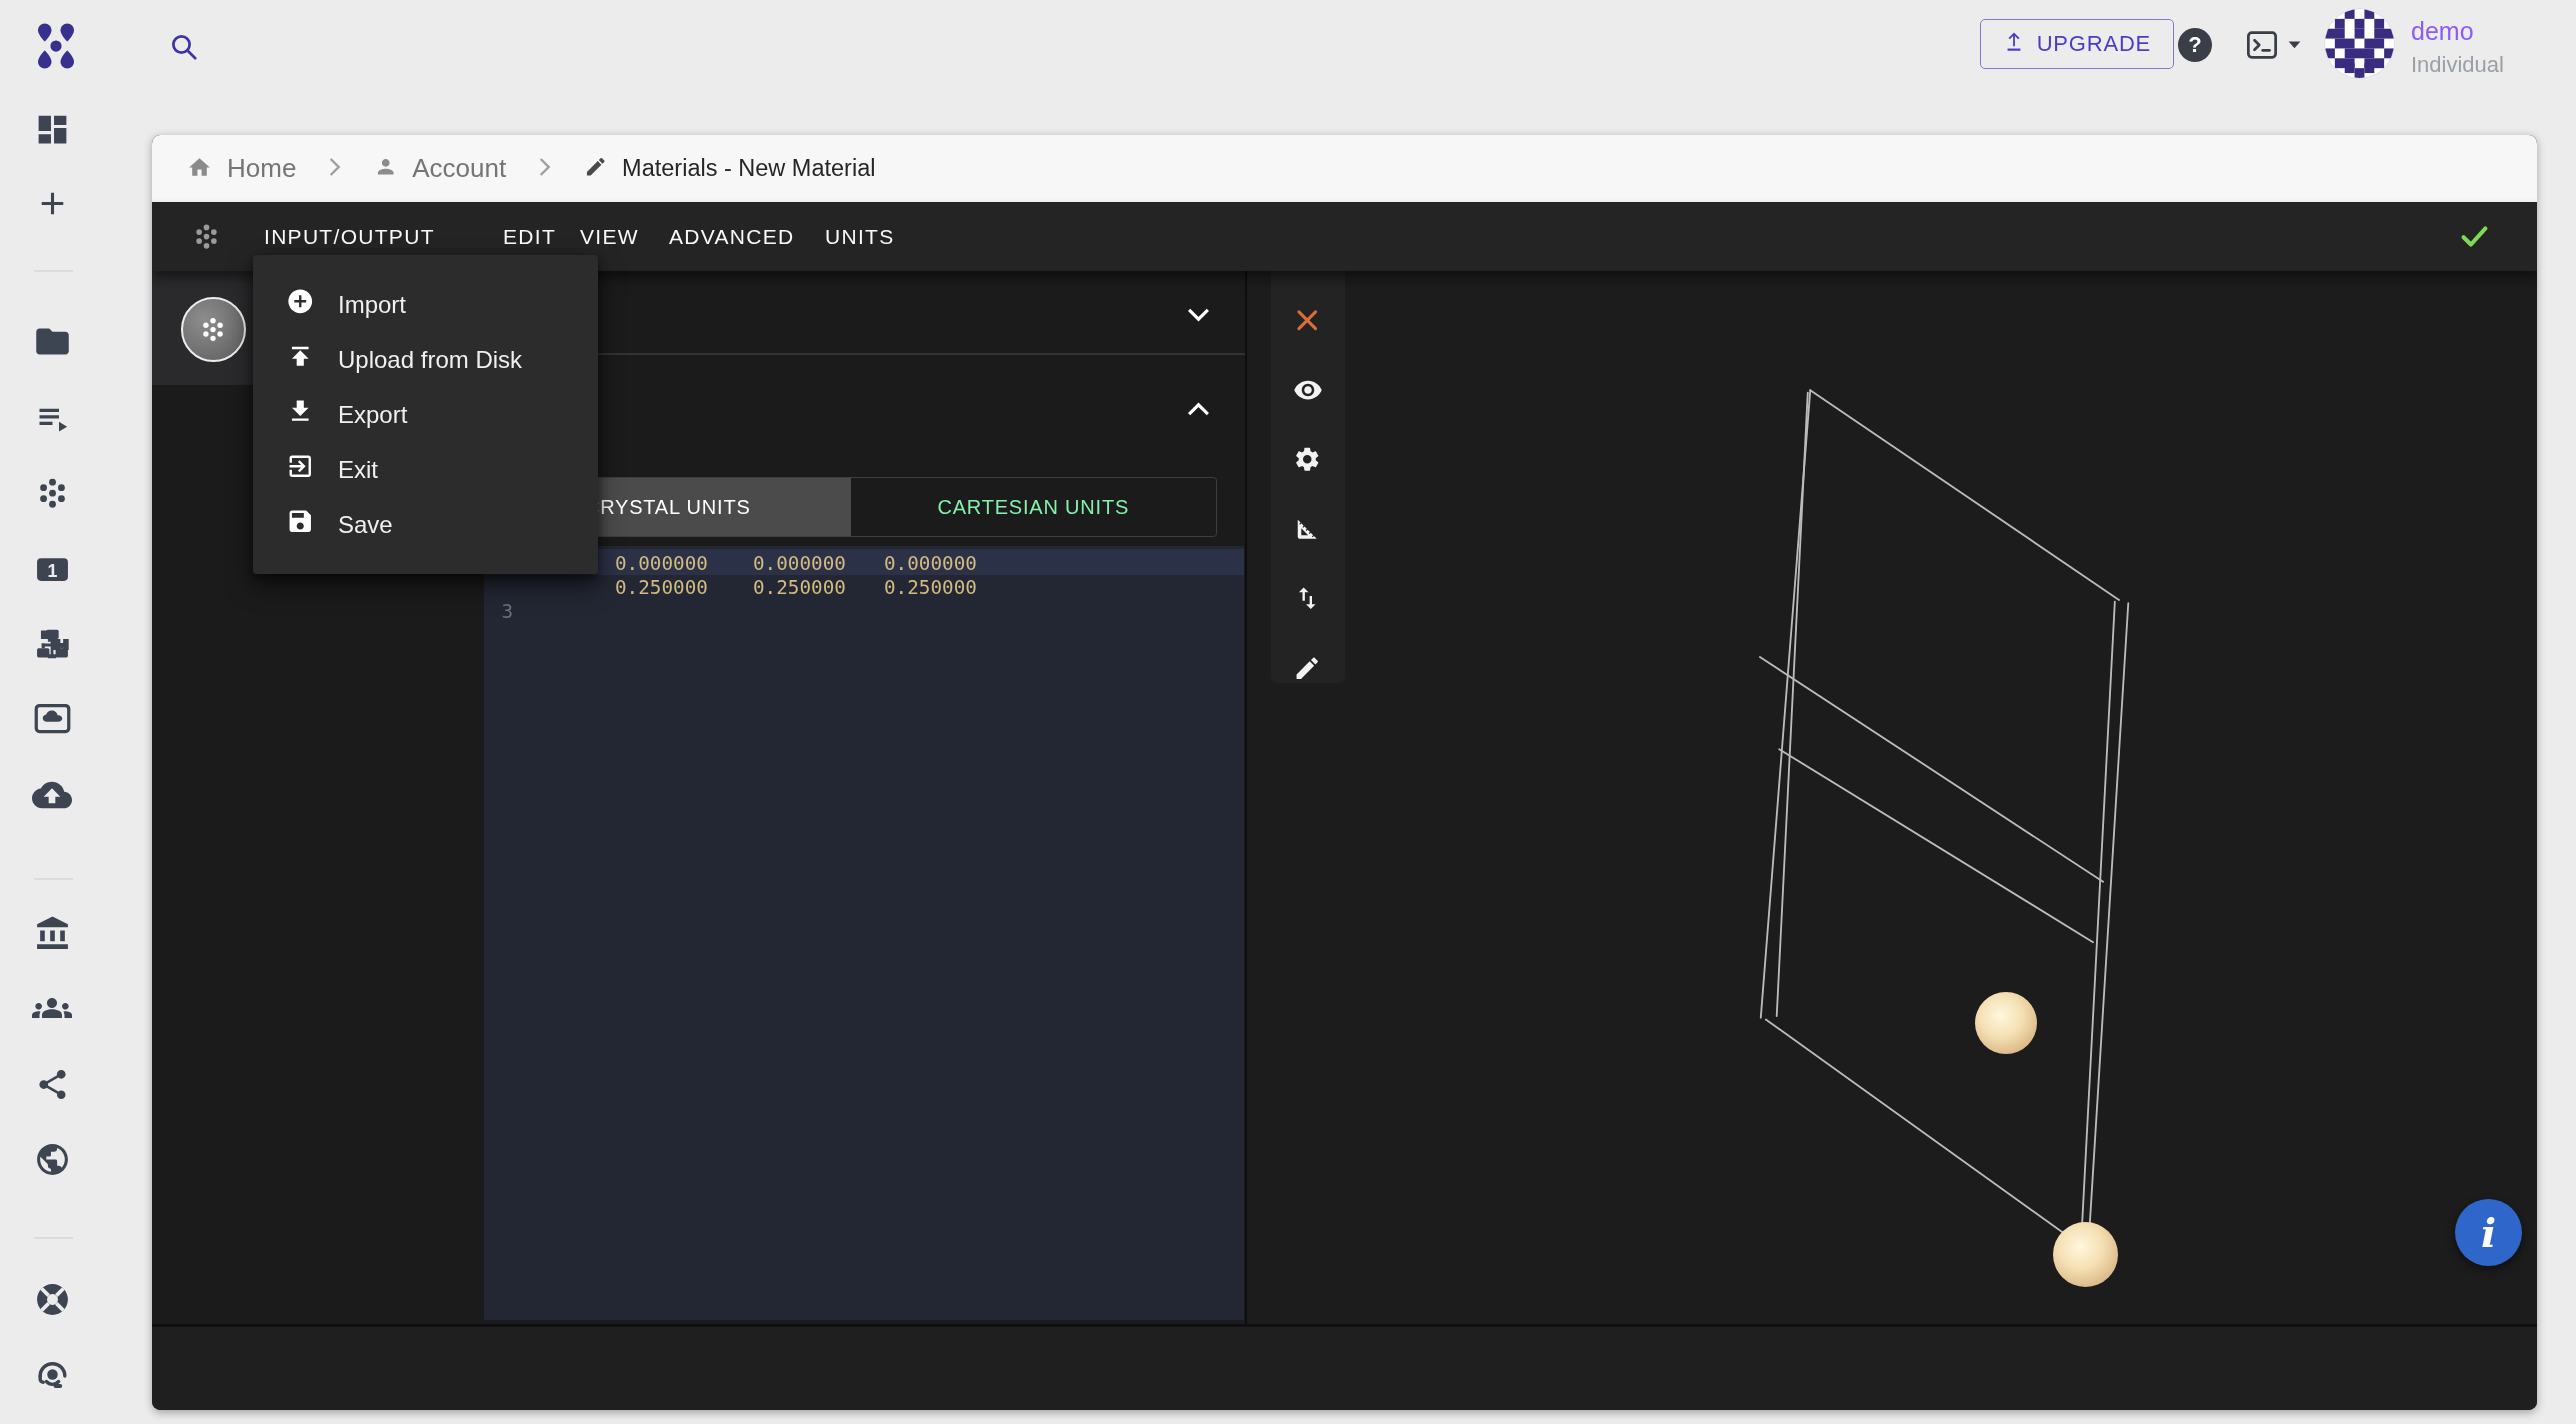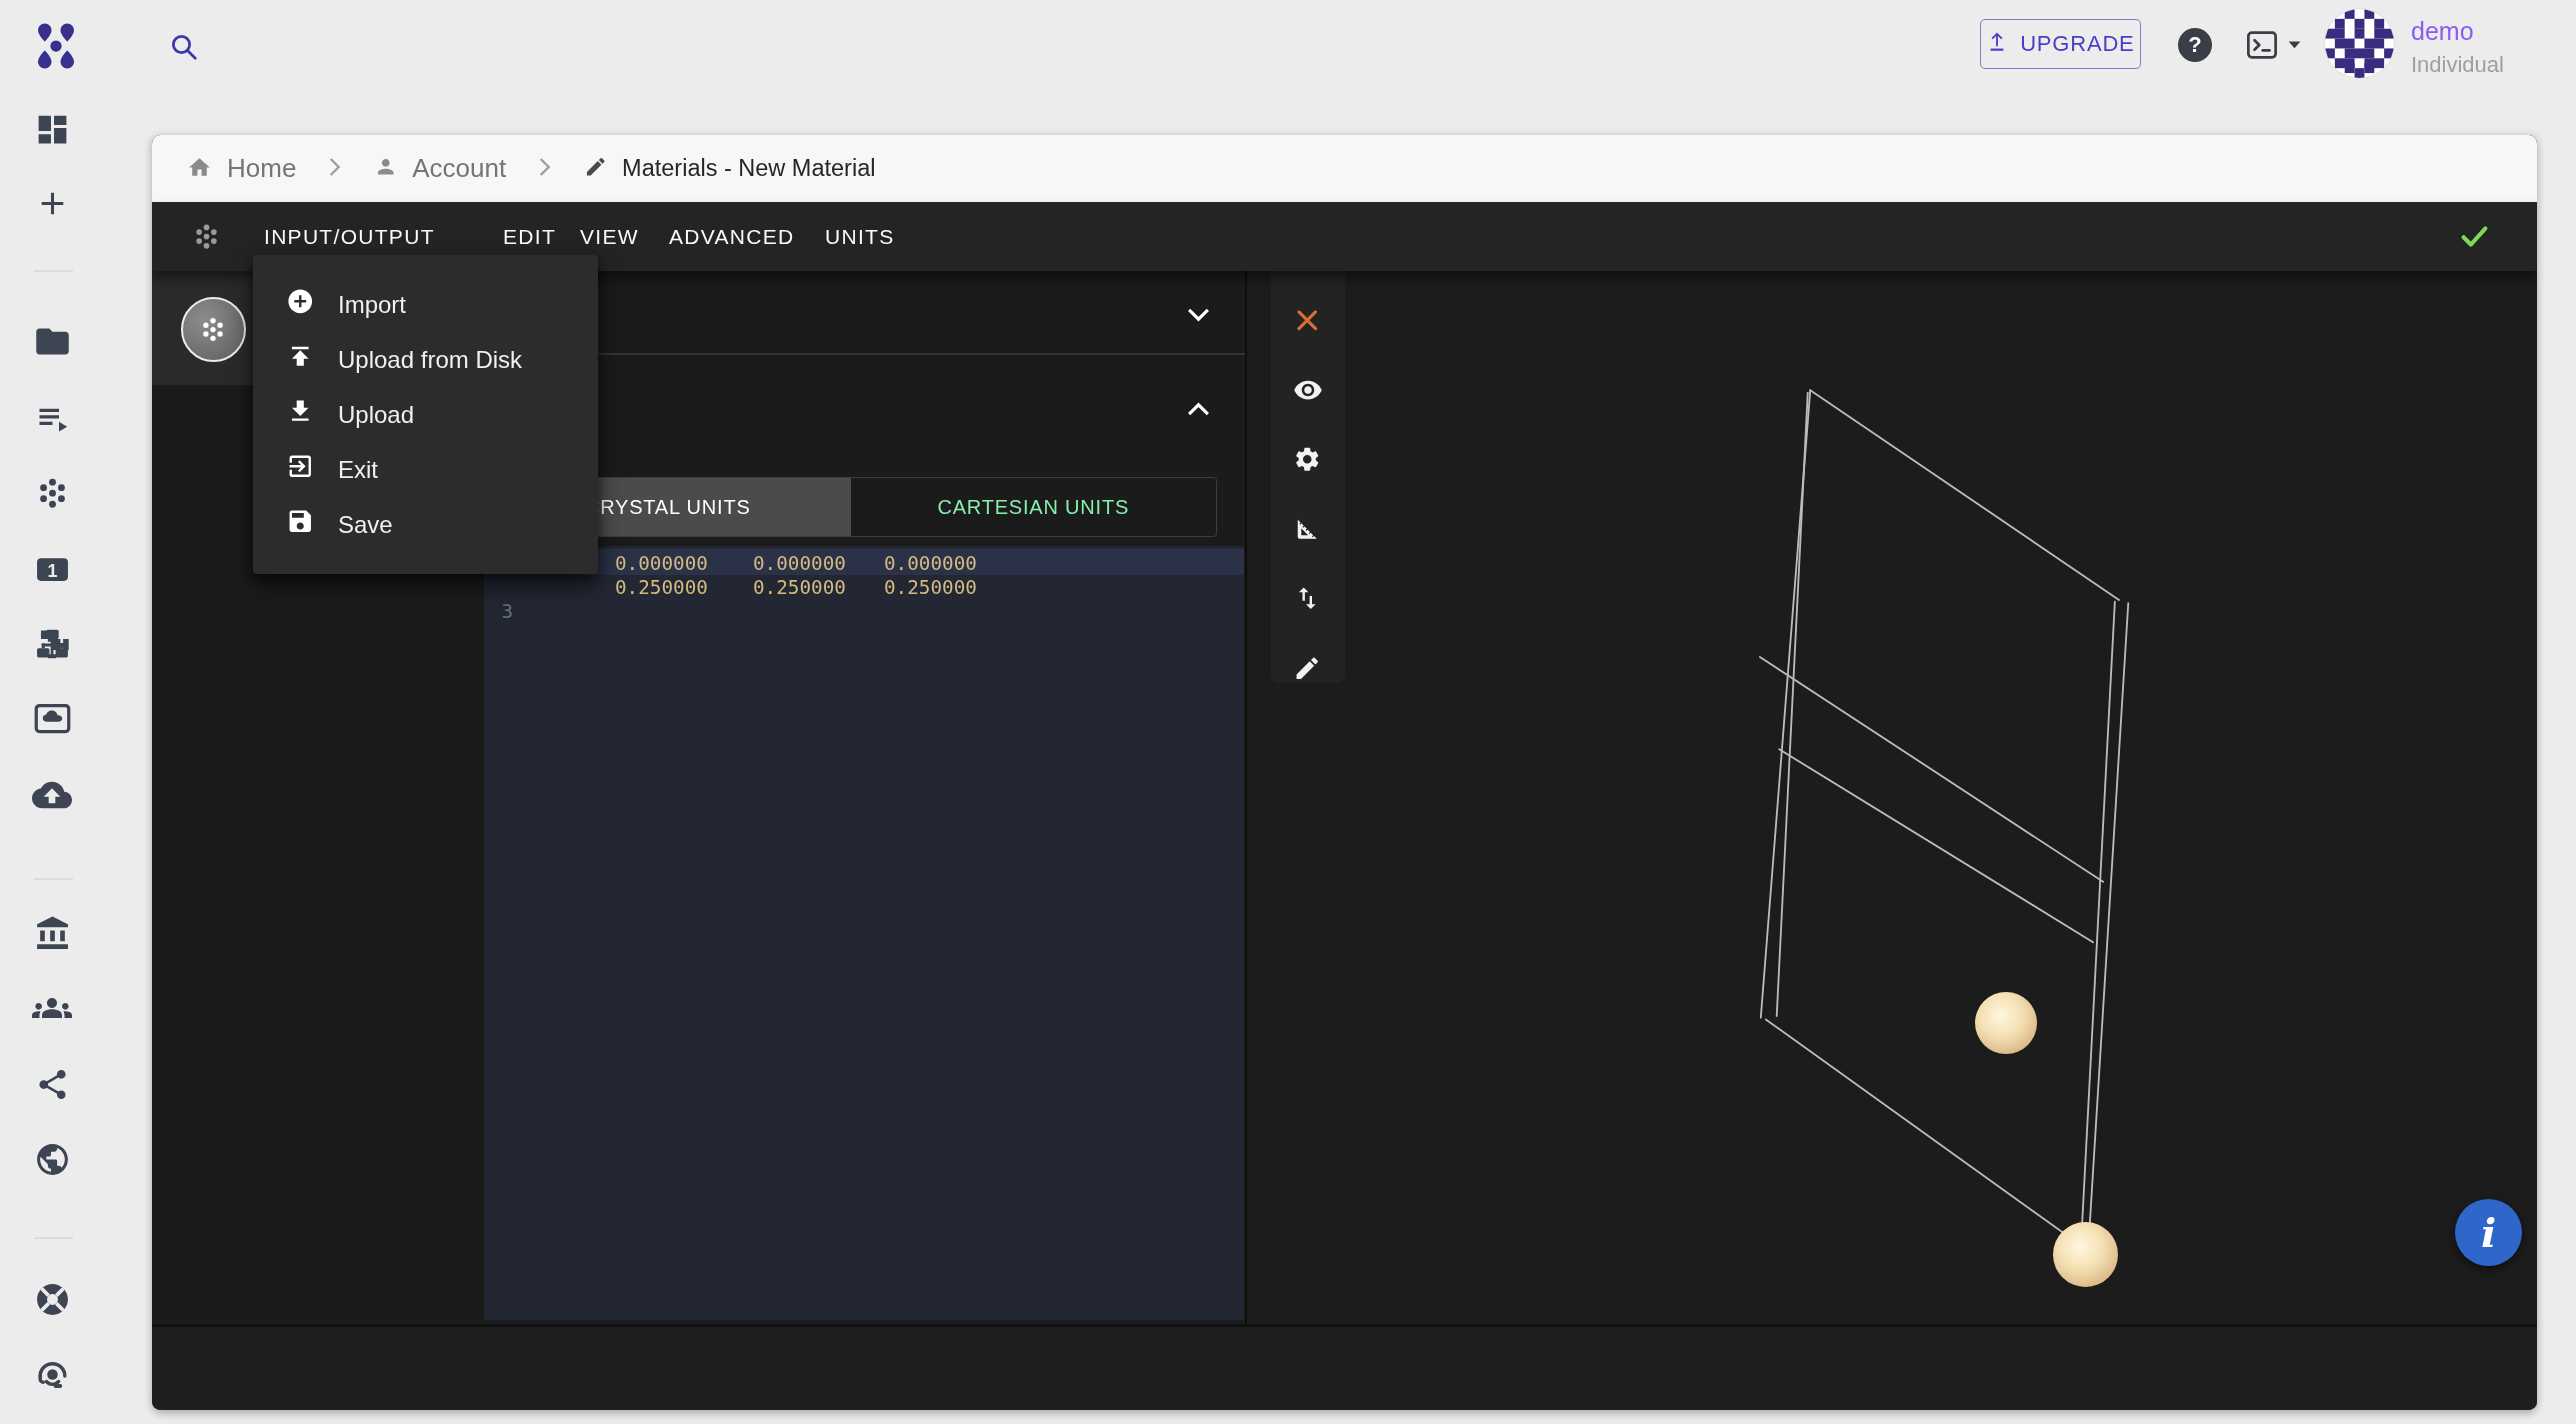--- a/index.html
+++ b/index.html
@@ -1,21 +1,21 @@
 <!DOCTYPE html>
 <html style="font-size:13.4px"><head>
 <meta charset="utf-8">
 <style>
   * { margin:0; padding:0; box-sizing:border-box; }
   html,body { width:2576px; height:1425px; background:#ececec; font-family:"Liberation Sans", sans-serif; overflow:hidden; }
   .abs { position:absolute; }
 
   
   .topbar-icon svg { display:block; }
-  .upgrade-btn{ left:1980px; top:18.5px; width:161px; height:50px; border:1.7px solid #8578d2; border-radius:5px;
+  .upgrade-btn{ left:1980px; top:18.5px; width:194px; height:50px; border:1.7px solid #8578d2; border-radius:5px;
     display:flex; align-items:center; justify-content:center; gap:11.7px; color:#4b3ec6; font-size:22px; letter-spacing:0.8px; cursor:pointer;}
   .help-btn{ left:2178px; top:28px; width:34px; height:34px; border-radius:50%; background:#3a3f47; color:#fff;
     display:flex; align-items:center; justify-content:center; font-size:22px; font-weight:bold;}
   .user-name{ left:2411px; top:17px; font-size:25px; color:#8b5cf6;}
   .user-plan{ left:2411px; top:52px; font-size:22px; color:#9aa0a6;}
   .avatar{ left:2325px; top:9.2px; width:69px; height:69px; border-radius:50%; background:#fff; overflow:hidden; box-shadow:0 0 0 0.8px #ddd;}
 
   
   .side-item{ width:40px; height:40px; display:flex; align-items:center; justify-content:center;}
   .side-div{ left:34px; width:39px; height:1.7px; background:#dcdcdc;}
@@ -425,21 +425,21 @@
           </svg>
       </span>
       <span>Upload from Disk</span>
     </div>
     <div class="iomenu-item">
       <span>
         <svg width="28.5" height="28.5" viewBox="0 0 24 24" fill="#ffffff">
             <path d="M19 9h-4V3H9v6H5l7 7 7-7zM5 18v2h14v-2H5z"></path>
           </svg>
       </span>
-      <span>Upload</span>
+      <span>Export</span>
     </div>
     <div class="iomenu-item">
       <span>
         <svg width="28.5" height="28.5" viewBox="0 0 24 24" fill="#ffffff">
             <path d="M10.09 15.59L11.5 17l5-5-5-5-1.41 1.41L12.67 11H3v2h9.67l-2.58 2.59zM19 3H5c-1.11 0-2 .9-2 2v4h2V5h14v14H5v-4H3v4c0 1.1.89 2 2 2h14c1.1 0 2-.9 2-2V5c0-1.1-.9-2-2-2z"></path>
           </svg>
       </span>
       <span>Exit</span>
     </div>
     <div class="iomenu-item">

